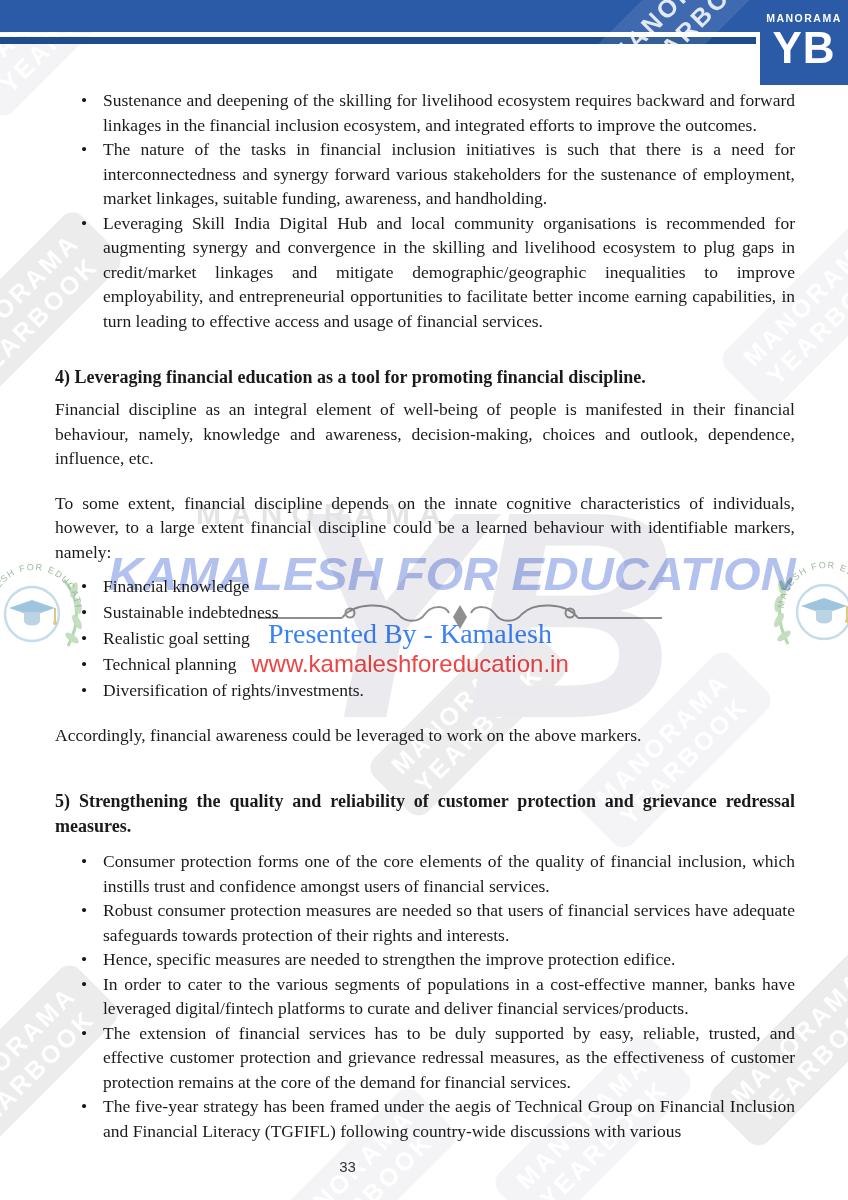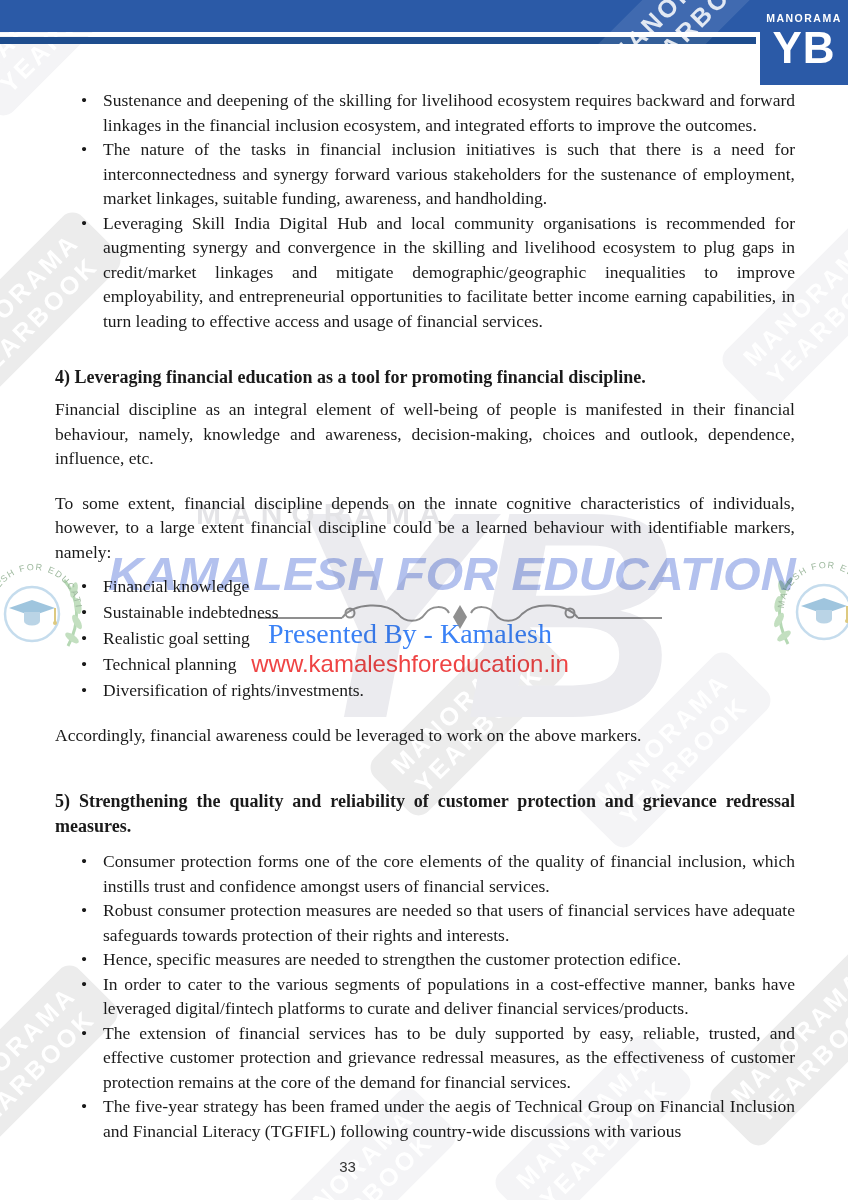--- a/index.html
+++ b/index.html
@@ -215,21 +215,21 @@
       <li>Diversification of rights/investments.</li>
     </ul>
 
     <p class="para gap8">Accordingly, financial awareness could be leveraged to work on the above markers.</p>
 
     <p class="sec-heading gap42">5) Strengthening the quality and reliability of customer protection and grievance redressal measures.</p>
 
     <ul class="blist gap10">
       <li>Consumer protection forms one of the core elements of the quality of financial inclusion, which instills trust and confidence amongst users of financial services.</li>
       <li>Robust consumer protection measures are needed so that users of financial services have adequate safeguards towards protection of their rights and interests.</li>
-      <li>Hence, specific measures are needed to strengthen the customer protection edifice.</li>
+      <li>Hence, specific measures are needed to strengthen the improve protection edifice.</li>
       <li>In order to cater to the various segments of populations in a cost-effective manner, banks have leveraged digital/fintech platforms to curate and deliver financial services/products.</li>
       <li>The extension of financial services has to be duly supported by easy, reliable, trusted, and effective customer protection and grievance redressal measures, as the effectiveness of customer protection remains at the core of the demand for financial services.</li>
       <li>The five-year strategy has been framed under the aegis of Technical Group on Financial Inclusion and Financial Literacy (TGFIFL) following country-wide discussions with various</li>
     </ul>
   </div>
 
   <div class="wm-layer">
     <div class="wm-title">KAMALESH FOR EDUCATION</div>
     <svg class="wm-flourish" width="420" height="34" viewBox="0 0 420 34">
       <g stroke="#8f8f8f" stroke-width="2" fill="none">

